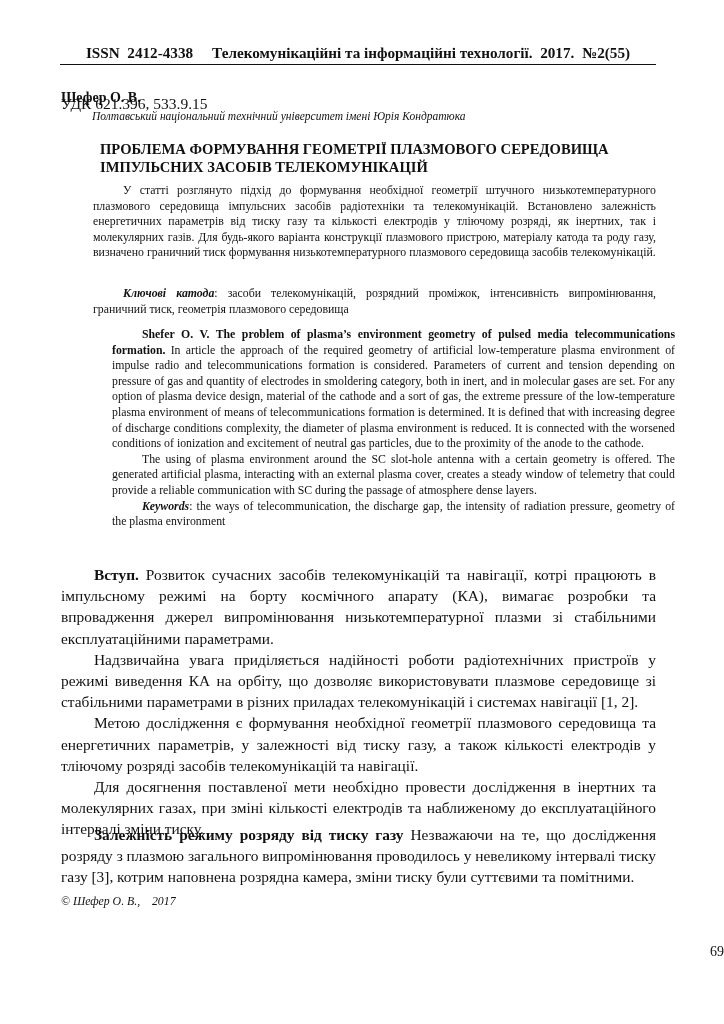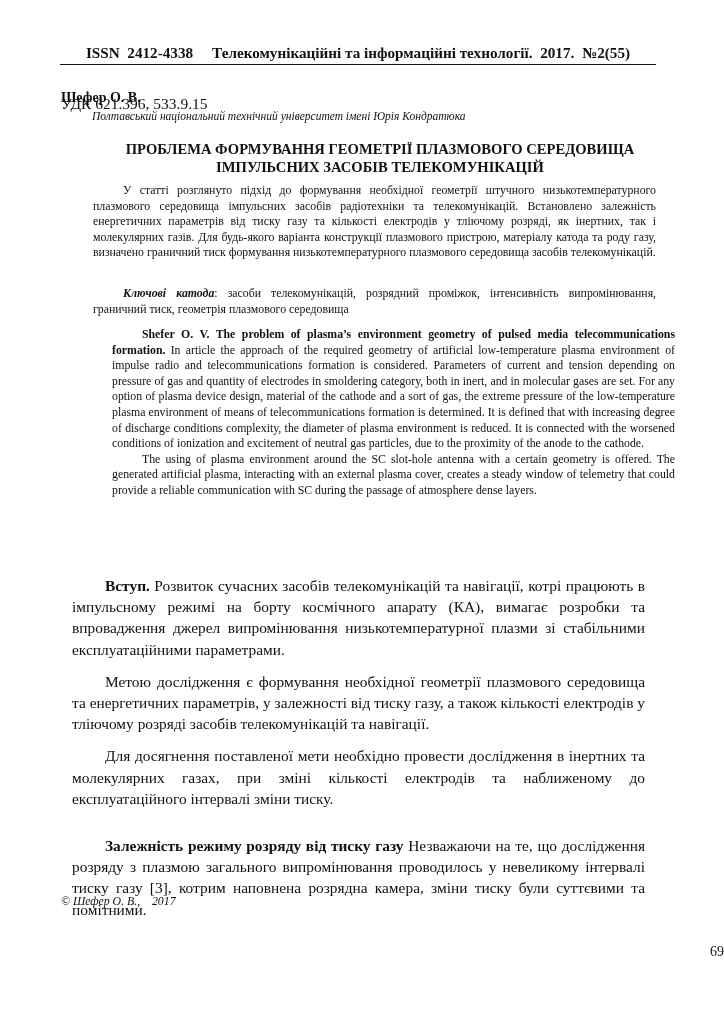--- a/index.html
+++ b/index.html
@@ -17,37 +17,37 @@
     .header-rule {
       position: absolute; left: 60px; top: 64px; width: 596px; height: 0;
       border-top: 1.4px solid #111;
     }
     .udk { position: absolute; left: 61px; top: 70px; font-size: 15.5px; margin-top: 25px; }
     .author { position: absolute; left: 61px; top: 90px; font-size: 14px; font-weight: bold; text-align: center; }
     .affil { position: absolute; left: 92px; top: 110px; font-size: 11.5px; font-style: italic; }
 
     .title {
       position: absolute; left: 100px; top: 140px; width: 560px;
-      text-align: center; font-weight: bold; font-size: 14.6px; line-height: 18px;
+      text-align: left; font-weight: bold; font-size: 14.6px; line-height: 18px;
     }
 
     .abstract {
       position: absolute; left: 93px; width: 563px;
       font-size: 11.8px; line-height: 15.6px; text-align: justify;
     }
     .abstract p { margin: 0; text-indent: 30px; }
     .abs-ua { top: 183px; }
     .kw-ua { top: 286px; }
     .abs-en { top: 327px; margin-left: 19px; }
 
     .body {
       position: absolute; left: 61px; width: 595px;
       font-size: 15.4px; line-height: 21.2px; text-align: justify;
     }
-    .body p { margin: 11px; text-indent: 33px; }
+    .body p { margin: 0; text-indent: 33px; }
     .body-intro { top: 564px; }
     .body-section { top: 824px; }
 
     .copyright { position: absolute; left: 61px; top: 894px; font-size: 11.8px; font-style: italic; white-space: pre; }
     .page-number { position: absolute; left: 0; width: 724px; top: 944px; text-align: right; font-size: 14px; }
 
     b, strong { font-weight: bold; }
     i, em { font-style: italic; }
   </style>
 </head>
@@ -71,24 +71,26 @@
     <p>У статті розглянуто підхід до формування необхідної геометрії штучного низькотемпературного плазмового середовища імпульсних засобів радіотехніки та телекомунікацій. Встановлено залежність енергетичних параметрів від тиску газу та кількості електродів у тліючому розряді, як інертних, так і молекулярних газів. Для будь-якого варіанта конструкції плазмового пристрою, матеріалу катода та роду газу, визначено граничний тиск формування низькотемпературного плазмового середовища засобів телекомунікацій.</p>
   </div>
 
   <div class="abstract kw-ua">
     <p><b><i>Ключові катода</i></b><span>: засоби телекомунікацій, розрядний проміжок, інтенсивність випромінювання, граничний тиск, геометрія плазмового середовища</span></p>
   </div>
 
   <div class="abstract abs-en">
     <p><b>Shefer O. V. The problem of plasma’s environment geometry of pulsed media telecommunications formation.</b><span> In article the approach of the required geometry of artificial low-temperature plasma environment of impulse radio and telecommunications formation is considered. Parameters of current and tension depending on pressure of gas and quantity of electrodes in smoldering category, both in inert, and in molecular gases are set. For any option of plasma device design, material of the cathode and a sort of gas, the extreme pressure of the low-temperature plasma environment of means of telecommunications formation is determined. It is defined that with increasing degree of discharge conditions complexity, the diameter of plasma environment is reduced. It is connected with the worsened conditions of ionization and excitement of neutral gas particles, due to the proximity of the anode to the cathode.</span></p>
     <p>The using of plasma environment around the SC slot-hole antenna with a certain geometry is offered. The generated artificial plasma, interacting with an external plasma cover, creates a steady window of telemetry that could provide a reliable communication with SC during the passage  of atmosphere dense layers.</p>
+    <p><b><i>Keywords</i></b><span>: the ways of telecommunication, the discharge gap, the intensity of radiation pressure, geometry of the plasma environment</span></p>
   </div>
 
   <div class="body body-intro">
     <p><b>Вступ.</b><span> Розвиток сучасних засобів телекомунікацій та навігації, котрі працюють в імпульсному режимі на борту космічного апарату (КА), вимагає розробки та впровадження джерел випромінювання низькотемпературної плазми зі стабільними експлуатаційними параметрами.</span></p>
+    <p>Надзвичайна увага приділяється надійності роботи радіотехнічних пристроїв у режимі виведення КА на орбіту, що дозволяє використовувати плазмове середовище зі стабільними параметрами в різних приладах телекомунікацій і системах навігації [1, 2].</p>
     <p>Метою дослідження є формування необхідної геометрії плазмового середовища та енергетичних параметрів, у залежності від тиску газу, а також кількості електродів у тліючому розряді засобів телекомунікацій та навігації.</p>
     <p>Для досягнення поставленої мети необхідно провести дослідження в інертних та молекулярних газах, при зміні кількості електродів та наближеному до експлуатаційного інтервалі зміни тиску.</p>
   </div>
 
   <div class="body body-section">
     <p><b>Залежність режиму розряду від тиску газу</b><span> Незважаючи на те, що дослідження розряду з плазмою загального випромінювання проводилось у невеликому інтервалі тиску газу [3], котрим наповнена розрядна камера, зміни тиску були суттєвими та помітними.</span></p>
   </div>
 
   <div class="copyright">© Шефер О. В.,    2017</div>
   <div class="page-number">69</div>

